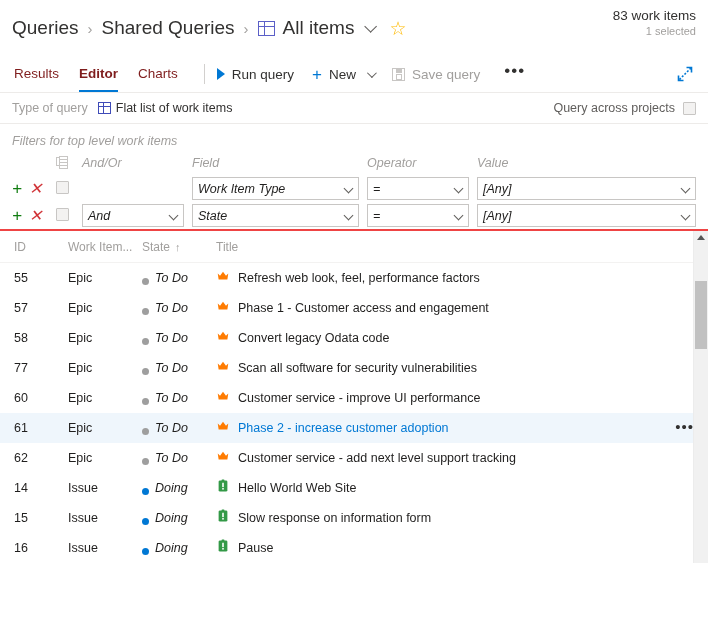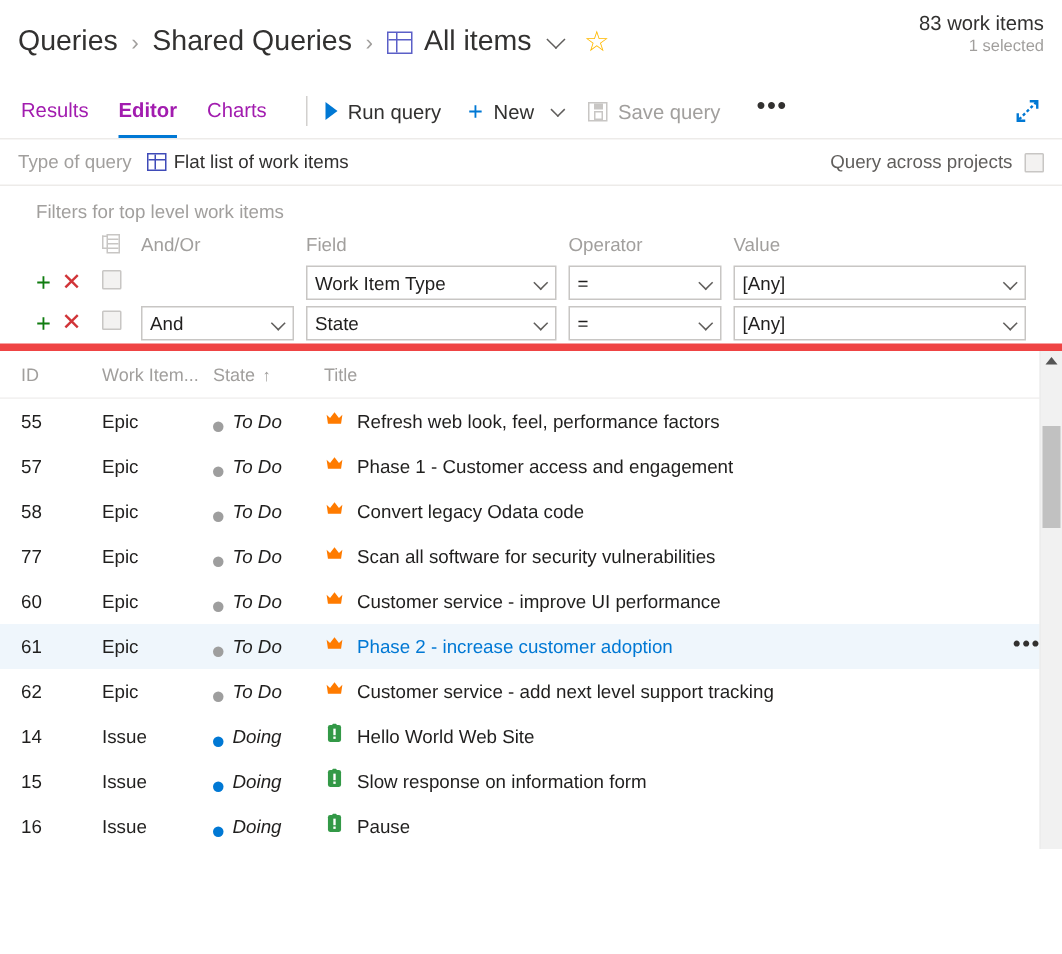--- a/index.html
+++ b/index.html
@@ -78,21 +78,21 @@
   .toolbar {
     height: 36px;
     display: flex;
     align-items: center;
     padding: 0 12px;
     position: relative;
   }
   .tabs { display: flex; align-items: center; height: 36px; }
   .tab {
     font-size: 13.5px;
-    color: #a21caf;
+    color: #7f1d1d;
     padding: 0 10px;
     height: 36px;
     line-height: 36px;
     position: relative;
     cursor: pointer;
   }
   .tab:first-child { padding-left: 2px; }
   .tab.active { font-weight: bold; }
   .tab.active::after {
     content: "";
@@ -212,21 +212,21 @@
   .cbox {
     width: 13px; height: 13px;
     border: 1px solid #c8c6c4;
     background: #f3f2f1;
     border-radius: 1px;
     display: inline-block;
     flex: none;
   }
 
   
-  .filters-wrap { padding: 0 24px; }
+  .filters-wrap { padding: 0 12px; font-style: italic; }
   .filters-title {
     font-size: 12.5px;
     color: #a19f9d;
     margin: 10px 0 8px 0;
   }
   .ftable { width: 100%; border-collapse: collapse; }
   .ftable th {
     font-size: 12.5px;
     font-weight: 400;
     color: #a19f9d;
@@ -300,21 +300,21 @@
     gap: 8px;
     font-size: 12.5px;
     color: #323130;
     margin: 10px 0 12px 0;
     cursor: pointer;
   }
 
   
   .grid-wrap {
     position: relative;
-    border-top: 5px solid #ef4444;
+    border-top: 2px solid #ef4444;
   }
   .gtable { width: 100%; border-collapse: collapse; table-layout: fixed; }
   .gtable th {
     font-size: 12px;
     font-weight: 400;
     color: #a19f9d;
     text-align: left;
     padding: 9px 0 8px 0;
     border-bottom: 1px solid #f3f2f1;
   }

